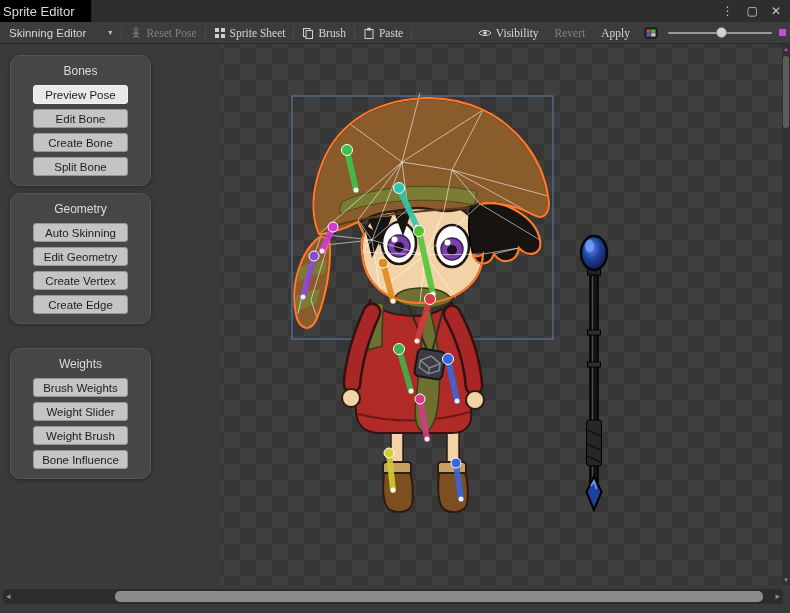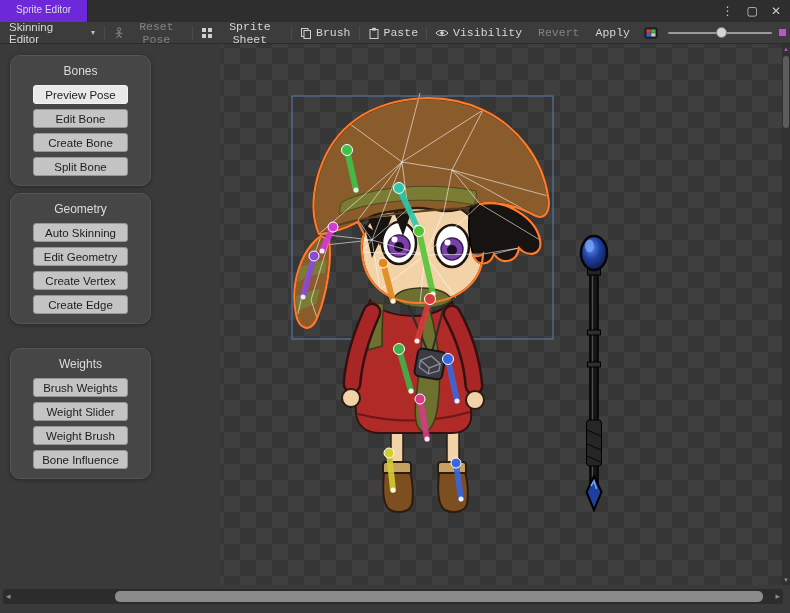--- a/index.html
+++ b/index.html
@@ -2,29 +2,29 @@
 <html><head>
 <meta charset="utf-8">
 <style>
   * { box-sizing: border-box; margin: 0; padding: 0; user-select: none; }
   html,body { background:#222; }
   body { font-family:"Liberation Sans", sans-serif; }
   .window { position:relative; width:790px; height:613px; background:#3a3a3a; overflow:hidden; }
 
   
   .titlebar { position:absolute; top:0; left:0; width:790px; height:22px; background:#2e2e2e; display:flex; align-items:stretch; }
-  .doc-tab { background:#6d28d9; color:#dcdcdc; font-size:10px; padding:4px 16px 0 16px; border-right:1px solid #262626; }
+  .doc-tab { background:#000000; color:#dcdcdc; font-size:13px; padding:4px 16px 0 3px; border-right:1px solid #262626; }
   .title-controls { margin-left:auto; display:flex; align-items:center; gap:13px; padding-right:9px; color:#c9c9c9; font-size:12px; }
   .title-controls span { cursor:default; line-height:1; }
 
   
   .toolbar { position:absolute; top:22px; left:0; width:790px; height:22px; background:#3c3c3c; border-bottom:1px solid #2a2a2a; display:flex; align-items:center; font-size:11.5px; color:#d6d6d6; }
   .tb-group { display:flex; align-items:center; height:100%; }
   .tb-right { margin-left:auto; display:flex; align-items:center; height:100%; padding-right:4px; }
-  .tb-btn { display:flex; align-items:center; gap:4px; height:100%; padding:0 8px; background:transparent; border:none; color:#d6d6d6; font-size:11.5px; font-family:Liberation Mono, monospace; cursor:default; }
+  .tb-btn { display:flex; align-items:center; gap:4px; height:100%; padding:0 8px; background:transparent; border:none; color:#d6d6d6; font-size:11.5px; font-family:Liberation Serif, serif; cursor:default; }
   .tb-btn.disabled { color:#828282; }
   .tb-sep { width:1px; height:14px; background:#2c2c2c; border-right:1px solid #4a4a4a; }
   .tb-dd { display:flex; align-items:center; gap:22px; padding:0 9px; height:100%; }
   .tb-dd .caret { font-size:8px; color:#bdbdbd; }
   .icon { display:inline-flex; }
   .zoom-wrap { display:flex; align-items:center; margin-left:10px; }
   .zoom-track { position:relative; width:104px; height:2px; background:#9a9a9a; border-radius:1px; }
   .zoom-knob { position:absolute; top:-5px; left:46%; width:11px; height:11px; border-radius:50%; background:#d4d4d4; border:1px solid #7c7c7c; }
   .zoom-cap { width:7px; height:7px; background:#c24fd6; margin-left:7px; }
 

